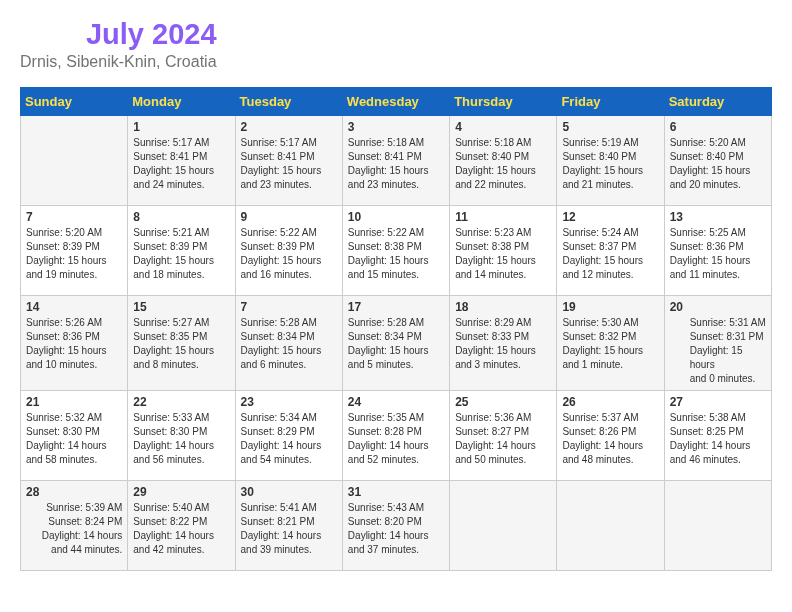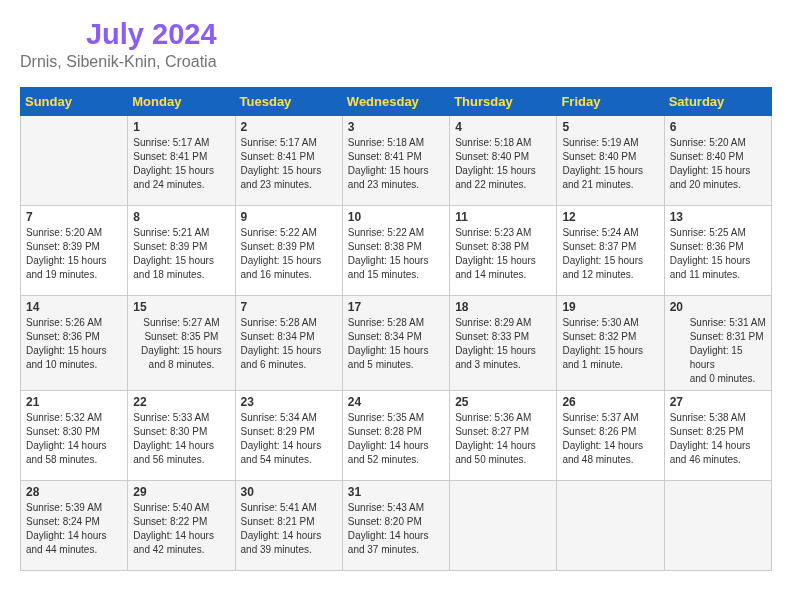--- a/index.html
+++ b/index.html
@@ -211,21 +211,21 @@
       <tr>
         <td>
           <div class="day-number">14</div>
           <div class="day-info" style="white-space: pre-line;">Sunrise: 5:26 AM
 Sunset: 8:36 PM
 Daylight: 15 hours
 and 10 minutes.</div>
         </td>
         <td>
           <div class="day-number">15</div>
-          <div class="day-info" style="white-space: pre-line; text-align: center;">Sunrise: 5:27 AM
+          <div class="day-info" style="white-space: pre-line;">Sunrise: 5:27 AM
 Sunset: 8:35 PM
 Daylight: 15 hours
 and 8 minutes.</div>
         </td>
         <td>
           <div class="day-number">7</div>
           <div class="day-info" style="white-space: pre-line;">Sunrise: 5:28 AM
 Sunset: 8:34 PM
 Daylight: 15 hours
 and 6 minutes.</div>
@@ -306,21 +306,21 @@
           <div class="day-number">27</div>
           <div class="day-info" style="white-space: pre-line;">Sunrise: 5:38 AM
 Sunset: 8:25 PM
 Daylight: 14 hours
 and 46 minutes.</div>
         </td>
       </tr>
       <tr>
         <td>
           <div class="day-number">28</div>
-          <div class="day-info" style="white-space: pre-line;">Sunrise: 5:39 AM
+          <div class="day-info" style="white-space: pre-line; text-align: right;">Sunrise: 5:39 AM
 Sunset: 8:24 PM
 Daylight: 14 hours
 and 44 minutes.</div>
         </td>
         <td>
           <div class="day-number">29</div>
           <div class="day-info" style="white-space: pre-line;">Sunrise: 5:40 AM
 Sunset: 8:22 PM
 Daylight: 14 hours
 and 42 minutes.</div>

